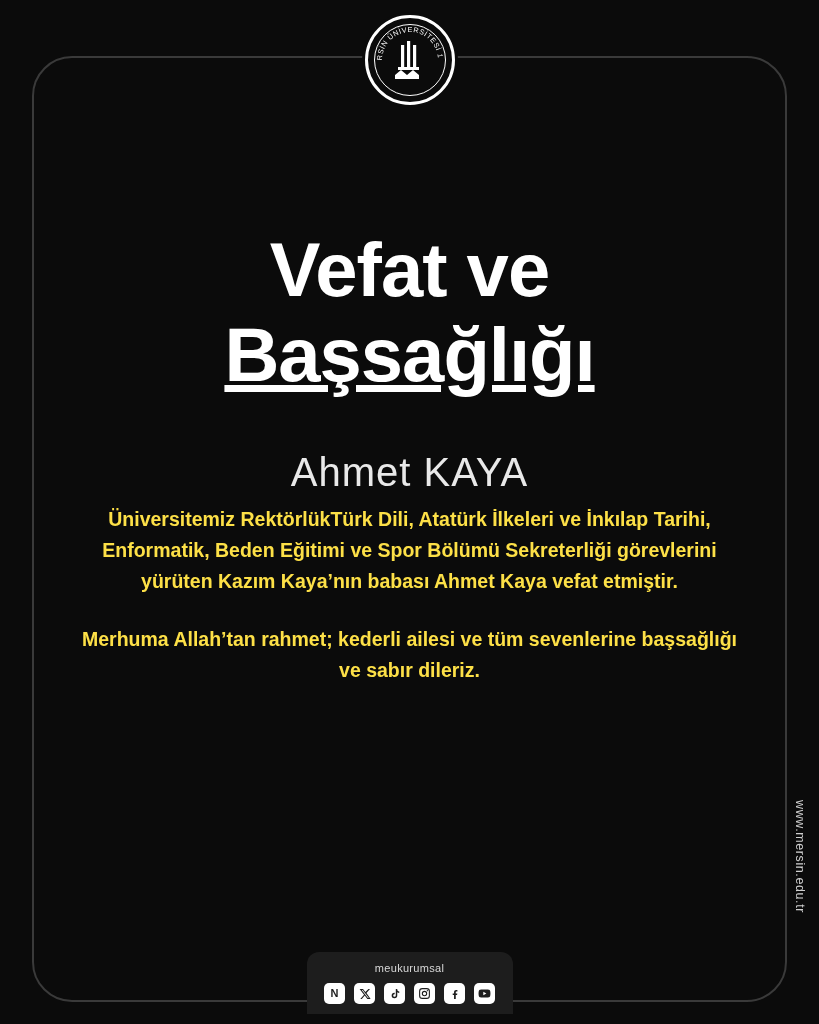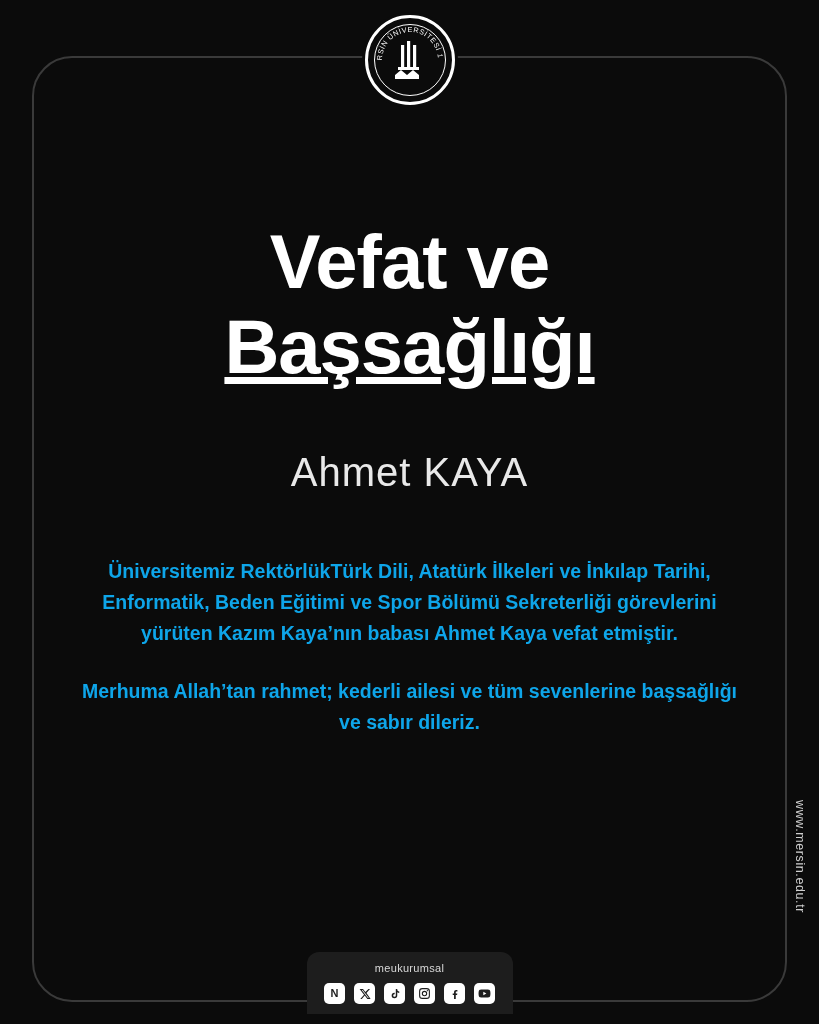--- a/index.html
+++ b/index.html
@@ -69,21 +69,21 @@
     border: 1.5px solid #ffffff;
     box-sizing: border-box;
   }
   .logo svg { position: absolute; inset: 0; }
 
   
   .headline {
     position: absolute;
     left: 0;
     right: 0;
-    top: 168px;
+    top: 176px;
     text-align: center;
     font-weight: 700;
     font-size: 76px;
     line-height: 1.12;
     letter-spacing: -1px;
     color: #ffffff;
     padding: 0 60px;
     box-sizing: border-box;
   }
   .headline .l2 { display: block; text-decoration: underline; }
@@ -99,26 +99,26 @@
     font-weight: 400;
     letter-spacing: 1px;
     color: #e9e9e9;
   }
 
   
   .body-text {
     position: absolute;
     left: 70px;
     right: 70px;
-    top: 556px;
+    top: 504px;
     text-align: center;
     font-size: 19.5px;
     line-height: 1.6;
     font-weight: 600;
-    color: #0ea5e9;
+    color: #fde047;
   }
   .body-text p { margin: 0 0 26px 0; }
   .body-text p:last-child { margin-bottom: 8px; }
 
   
   .site-url {
     position: absolute;
     right: 12px;
     top: 800px;
     font-size: 12.5px;

